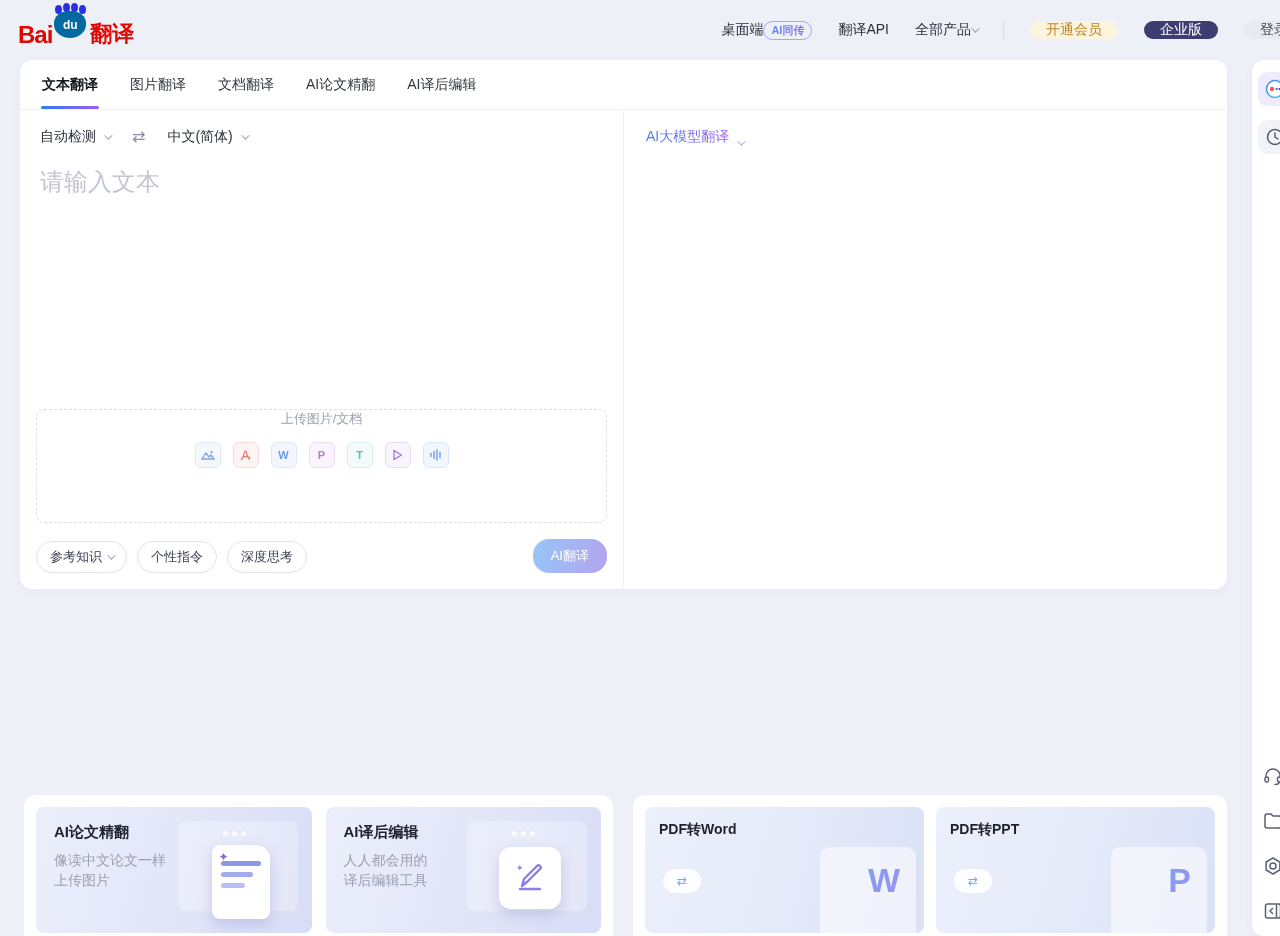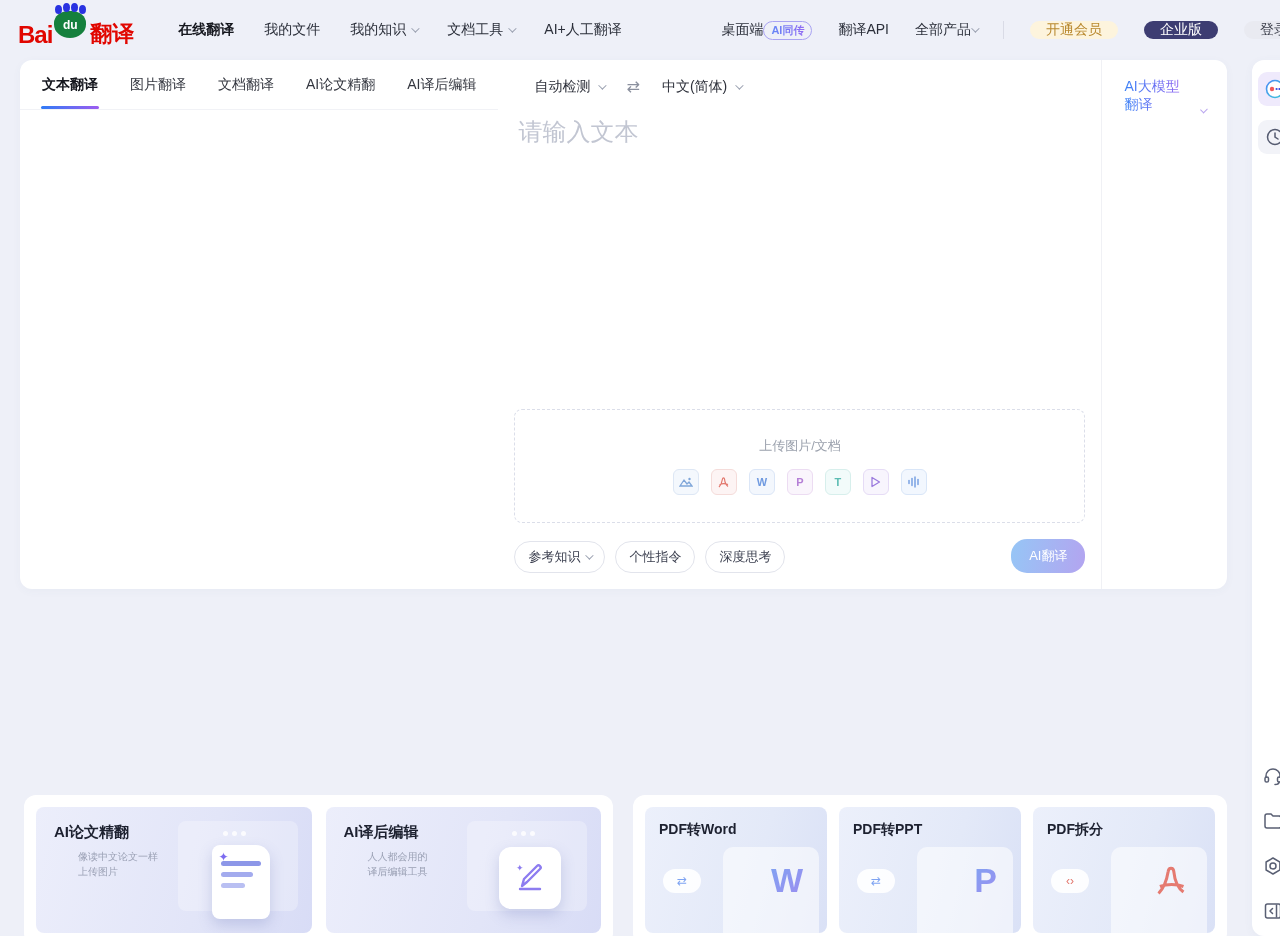--- a/index.html
+++ b/index.html
@@ -5,54 +5,54 @@
   * { margin:0; padding:0; box-sizing:border-box; }
   html,body { width:1280px; height:936px; overflow:hidden; }
   body {
     font-family:"Liberation Sans","DejaVu Sans",sans-serif;
     background:#eef0f8; color:#333; position:relative;
   }
   
   .navbar { height:60px; display:flex; align-items:center; padding:0 0 0 18px; }
   .logo { display:flex; align-items:flex-end; cursor:pointer; margin-right:44px; }
   .logo .bai { color:#e10600; font-weight:bold; font-size:24px; letter-spacing:-1px; }
-  .paw { position:relative; width:32px; height:27px; background:#15803d; border-radius:45% 45% 50% 50%; margin:0 1px 11px 2px; display:flex; align-items:center; justify-content:center; }
+  .paw { position:relative; width:32px; height:27px; background:#0369a1; border-radius:45% 45% 50% 50%; margin:0 1px 11px 2px; display:flex; align-items:center; justify-content:center; }
   .paw span { color:#fff; font-size:12px; font-weight:bold; }
   .paw i { position:absolute; background:#2932e1; border-radius:50%; width:7px; height:9px; top:-6px; }
   .paw i.t1{left:1px;} .paw i.t2{left:9px;top:-8px;} .paw i.t3{left:17px;top:-8px;} .paw i.t4{left:25px;}
   .logo .suffix { color:#e10600; font-weight:bold; font-size:22px; margin-left:3px; }
   .nav-items { display:flex; align-items:center; gap:30px; }
   .nav-item { font-size:14px; color:#2b2f3a; cursor:pointer; display:flex; align-items:center; gap:5px; }
   .nav-item.active { font-weight:bold; color:#16181f; }
   .chev { width:6px; height:6px; border-right:1.4px solid #9aa0b0; border-bottom:1.4px solid #9aa0b0; transform:rotate(45deg) translateY(-2px); display:inline-block; }
   .nav-right { margin-left:auto; display:flex; align-items:center; gap:26px; padding-right:0; }
   .nav-link { font-size:14px; color:#2b2f3a; cursor:pointer; display:flex; align-items:center; white-space:nowrap; }
   .ai-badge { font-size:11px; padding:1px 7px; border:1px solid #a9a3f2; border-radius:10px; background:linear-gradient(90deg,#5b8cf7,#9a66f2); -webkit-background-clip:text; background-clip:text; color:transparent; font-weight:bold; }
   .nav-divider { width:1px; height:18px; background:#d9dbe6; }
   .pill-btn { font-size:14px; border-radius:16px; padding:0 16px; cursor:pointer; white-space:nowrap; border:none; }
   .vip { background:#fdf4dd; color:#b8882e; }
   .enterprise { background:#3d3d72; color:#fff; }
   .login { background:#e9eaf1; color:#3a3d49; margin-right:-24px; }
   
-  .main-panel { position:absolute; left:20px; top:60px; width:1207px; height:529px; background:#fff; border-radius:12px; box-shadow:0 2px 10px rgba(80,90,140,.04); display:flex; flex-direction:row; }
+  .main-panel { position:absolute; left:20px; top:60px; width:1207px; height:529px; background:#fff; border-radius:12px; box-shadow:0 2px 10px rgba(80,90,140,.04); display:flex; flex-direction:column; }
   .tabbar { height:50px; display:flex; align-items:center; gap:32px; padding:0 22px; border-bottom:1px solid #f1f2f6; }
   .tab { font-size:14px; color:#33363f; cursor:pointer; position:relative; height:100%; display:flex; align-items:center; gap:6px; }
   .tab.active { font-weight:bold; color:#15171e; }
   .tab.active .underline { position:absolute; bottom:0; left:50%; transform:translateX(-50%); width:58px; height:3px; border-radius:2px; background:linear-gradient(90deg,#2f7bf6,#9d5cf0); }
   .new-badge { font-size:10px; font-weight:bold; color:#7b5ff0; background:#f2eeff; border:1px solid #d8cdf8; border-radius:9px; padding:1px 6px; }
   .content { flex:1; display:flex; min-height:0; }
   .left-pane { width:603px; display:flex; flex-direction:column; }
   .v-divider { width:1px; background:#f0f1f5; }
   .right-pane { flex:1; padding:18px 22px; }
-  .lang-bar { display:flex; align-items:center; gap:22px; padding:18px 36px 6px;text-align:right; }
+  .lang-bar { display:flex; align-items:center; gap:22px; padding:18px 20px 6px;text-align:right; }
   .lang-select { display:flex; align-items:center; gap:8px; font-size:14px; color:#2e313b; cursor:pointer; }
   .swap { color:#8b909e; font-size:16px; cursor:pointer; line-height:1; }
   .text-input { border:none; outline:none; resize:none; padding:14px 20px; font-size:24px; font-family:inherit; color:#333; flex:1; }
   .text-input::placeholder { color:#c2c6d2; }
-  .upload-box { margin:0 16px; border:1px dashed #dbdee9; border-radius:8px; height:114px; display:flex; flex-direction:column; align-items:center; justify-content:center; gap:14px; cursor:pointer; }
+  .upload-box { margin:0 16px; border:1px dashed #dbdee9; border-radius:8px; height:114px; display:flex; flex-direction:column; align-items:center; gap:14px; cursor:pointer; }
   .upload-label { font-size:13px; color:#9ba1ad; }
   .ftypes { display:flex; gap:12px; }
   .ficon { width:26px; height:26px; border-radius:6px; display:flex; align-items:center; justify-content:center; font-size:11px; font-weight:bold; border:1px solid; }
   .f-image { background:#f4f8fd; border-color:#dde7f5; color:#7fa6d9; }
   .f-pdf { background:#fdf4f4; border-color:#f5dcda; color:#e2766c; }
   .f-word { background:#f3f7fd; border-color:#dbe6f7; color:#6f9ae0; }
   .f-ppt { background:#faf5fc; border-color:#ecdcf2; color:#b57fd6; }
   .f-txt { background:#f2fbfa; border-color:#d7efec; color:#5bbcb2; }
   .f-video { background:#f8f5fd; border-color:#e6dcf6; color:#9a79dd; }
   .f-audio { background:#f2f7fe; border-color:#d9e6f8; color:#6f9ae0; }
@@ -61,21 +61,21 @@
   .ai-translate-btn { margin-left:auto; border:none; cursor:pointer; color:#fff; font-size:13px; padding:8px 18px; border-radius:16px; background:linear-gradient(100deg,#96c6f6,#b3a4f0); }
   .engine-select { display:flex; align-items:flex-end; gap:8px; cursor:pointer; font-size:14px; }
   .engine-label { background:linear-gradient(90deg,#3b82f6,#9d5cf0); -webkit-background-clip:text; background-clip:text; color:transparent; }
   .engine-select .chev { border-color:#b9a6ee; }
   
   .group { position:absolute; top:795px; background:#fff; border-radius:12px; padding:12px; display:flex; gap:14px; height:150px; }
   .group-left { left:24px; width:589px; }
   .group-right { left:633px; width:594px; gap:12px; }
   .promo-card { position:relative; flex:1; border-radius:8px; background:linear-gradient(105deg,#eceefb 0%,#e2e5f8 60%,#d8dcf6 100%); padding:16px 18px; overflow:hidden; cursor:pointer; }
   .promo-title { font-size:15px; font-weight:bold; color:#1d2130; margin-bottom:8px; }
-  .promo-desc { font-size:10px; color:#9aa0b4; line-height:1.45;margin-left:24px; }
+  .promo-desc { font-size:14px; color:#9aa0b4; line-height:1.45; }
   .ghost-win { position:absolute; right:14px; top:14px; width:120px; height:90px; background:rgba(255,255,255,.28); border-radius:8px; }
   .ghost-dots { position:absolute; right:66px; top:24px; display:flex; gap:4px; }
   .ghost-dots i { width:5px; height:5px; border-radius:50%; background:rgba(255,255,255,.8); }
   .doc-illus { position:absolute; right:42px; top:38px; width:58px; height:74px; background:#fff; border-radius:8px 14px 8px 8px; box-shadow:0 6px 14px rgba(100,110,180,.25); padding:16px 9px 0; }
   .doc-illus .line { height:5px; border-radius:3px; background:#8d97e8; margin-bottom:6px; }
   .doc-illus .line.l2 { width:80%; background:#a3abee; }
   .doc-illus .line.l3 { width:60%; background:#b9bff2; }
   .sparkle { position:absolute; left:7px; top:5px; color:#7d6cf0; font-size:12px; }
   .pen-illus { position:absolute; right:40px; top:40px; width:62px; height:62px; background:#fff; border-radius:12px; box-shadow:0 6px 14px rgba(100,110,180,.25); display:flex; align-items:center; justify-content:center; }
   .tool-card { position:relative; flex:1; border-radius:8px; background:linear-gradient(105deg,#ecf0fb 0%,#e3e9f8 60%,#dae1f6 100%); padding:14px 14px; overflow:hidden; cursor:pointer; }
@@ -101,33 +101,20 @@
     <span class="bai">Bai</span>
     <span class="paw">
         <i class="t1"></i>
         <i class="t2"></i>
         <i class="t3"></i>
         <i class="t4"></i>
         <span>du</span>
       </span>
     <span class="suffix">翻译</span>
   </div>
-  <nav class="nav-items">
-    <span class="nav-item active">在线翻译</span>
-    <span class="nav-item">我的文件</span>
-    <span class="nav-item">
-        <span>我的知识</span>
-        <span class="chev"></span>
-      </span>
-    <span class="nav-item">
-        <span>文档工具</span>
-        <span class="chev"></span>
-      </span>
-    <span class="nav-item">AI+人工翻译</span>
-  </nav>
   <div class="nav-right">
     <span class="nav-link">
       <span>桌面端</span>
       <span class="ai-badge">AI同传</span>
     </span>
     <span class="nav-link">翻译API</span>
     <span class="nav-link">
         <span>全部产品</span>
         <span class="chev"></span>
       </span>
@@ -271,30 +258,20 @@
     <div class="tool-page"></div>
     <span class="tool-letter">W</span>
     <span class="tool-pill pill-blue">⇄</span>
   </div>
   <div class="tool-card">
     <div class="tool-title">PDF转PPT</div>
     <div class="tool-page"></div>
     <span class="tool-letter">P</span>
     <span class="tool-pill pill-blue">⇄</span>
   </div>
-  <div class="tool-card">
-    <div class="tool-title">PDF拆分</div>
-    <div class="tool-page"></div>
-    <span class="pdf-glyph">
-      <svg width="36" height="36" viewBox="0 0 13 13">
-          <path d="M2 11 C4 9 5 6 5.5 3 C5.7 1.5 7.3 1.5 7.5 3 C7.8 6 9 9 11 10.5 M2.5 8.5 C5 7.5 8.5 7.5 11 8.5" fill="none" stroke="#e57a70" stroke-width="1.1"></path>
-        </svg>
-    </span>
-    <span class="tool-pill pill-red">‹›</span>
-  </div>
 </section>
 
 <aside class="sidebar">
   <div class="side-btn sb-cam">
     <svg width="22" height="22" viewBox="0 0 22 22">
       <defs>
           <linearGradient id="g1" x1="0" y1="0" x2="1" y2="1">
             <stop offset="0" stop-color="#4a8cf5"></stop>
             <stop offset="1" stop-color="#3ec6d8"></stop>
           </linearGradient>

